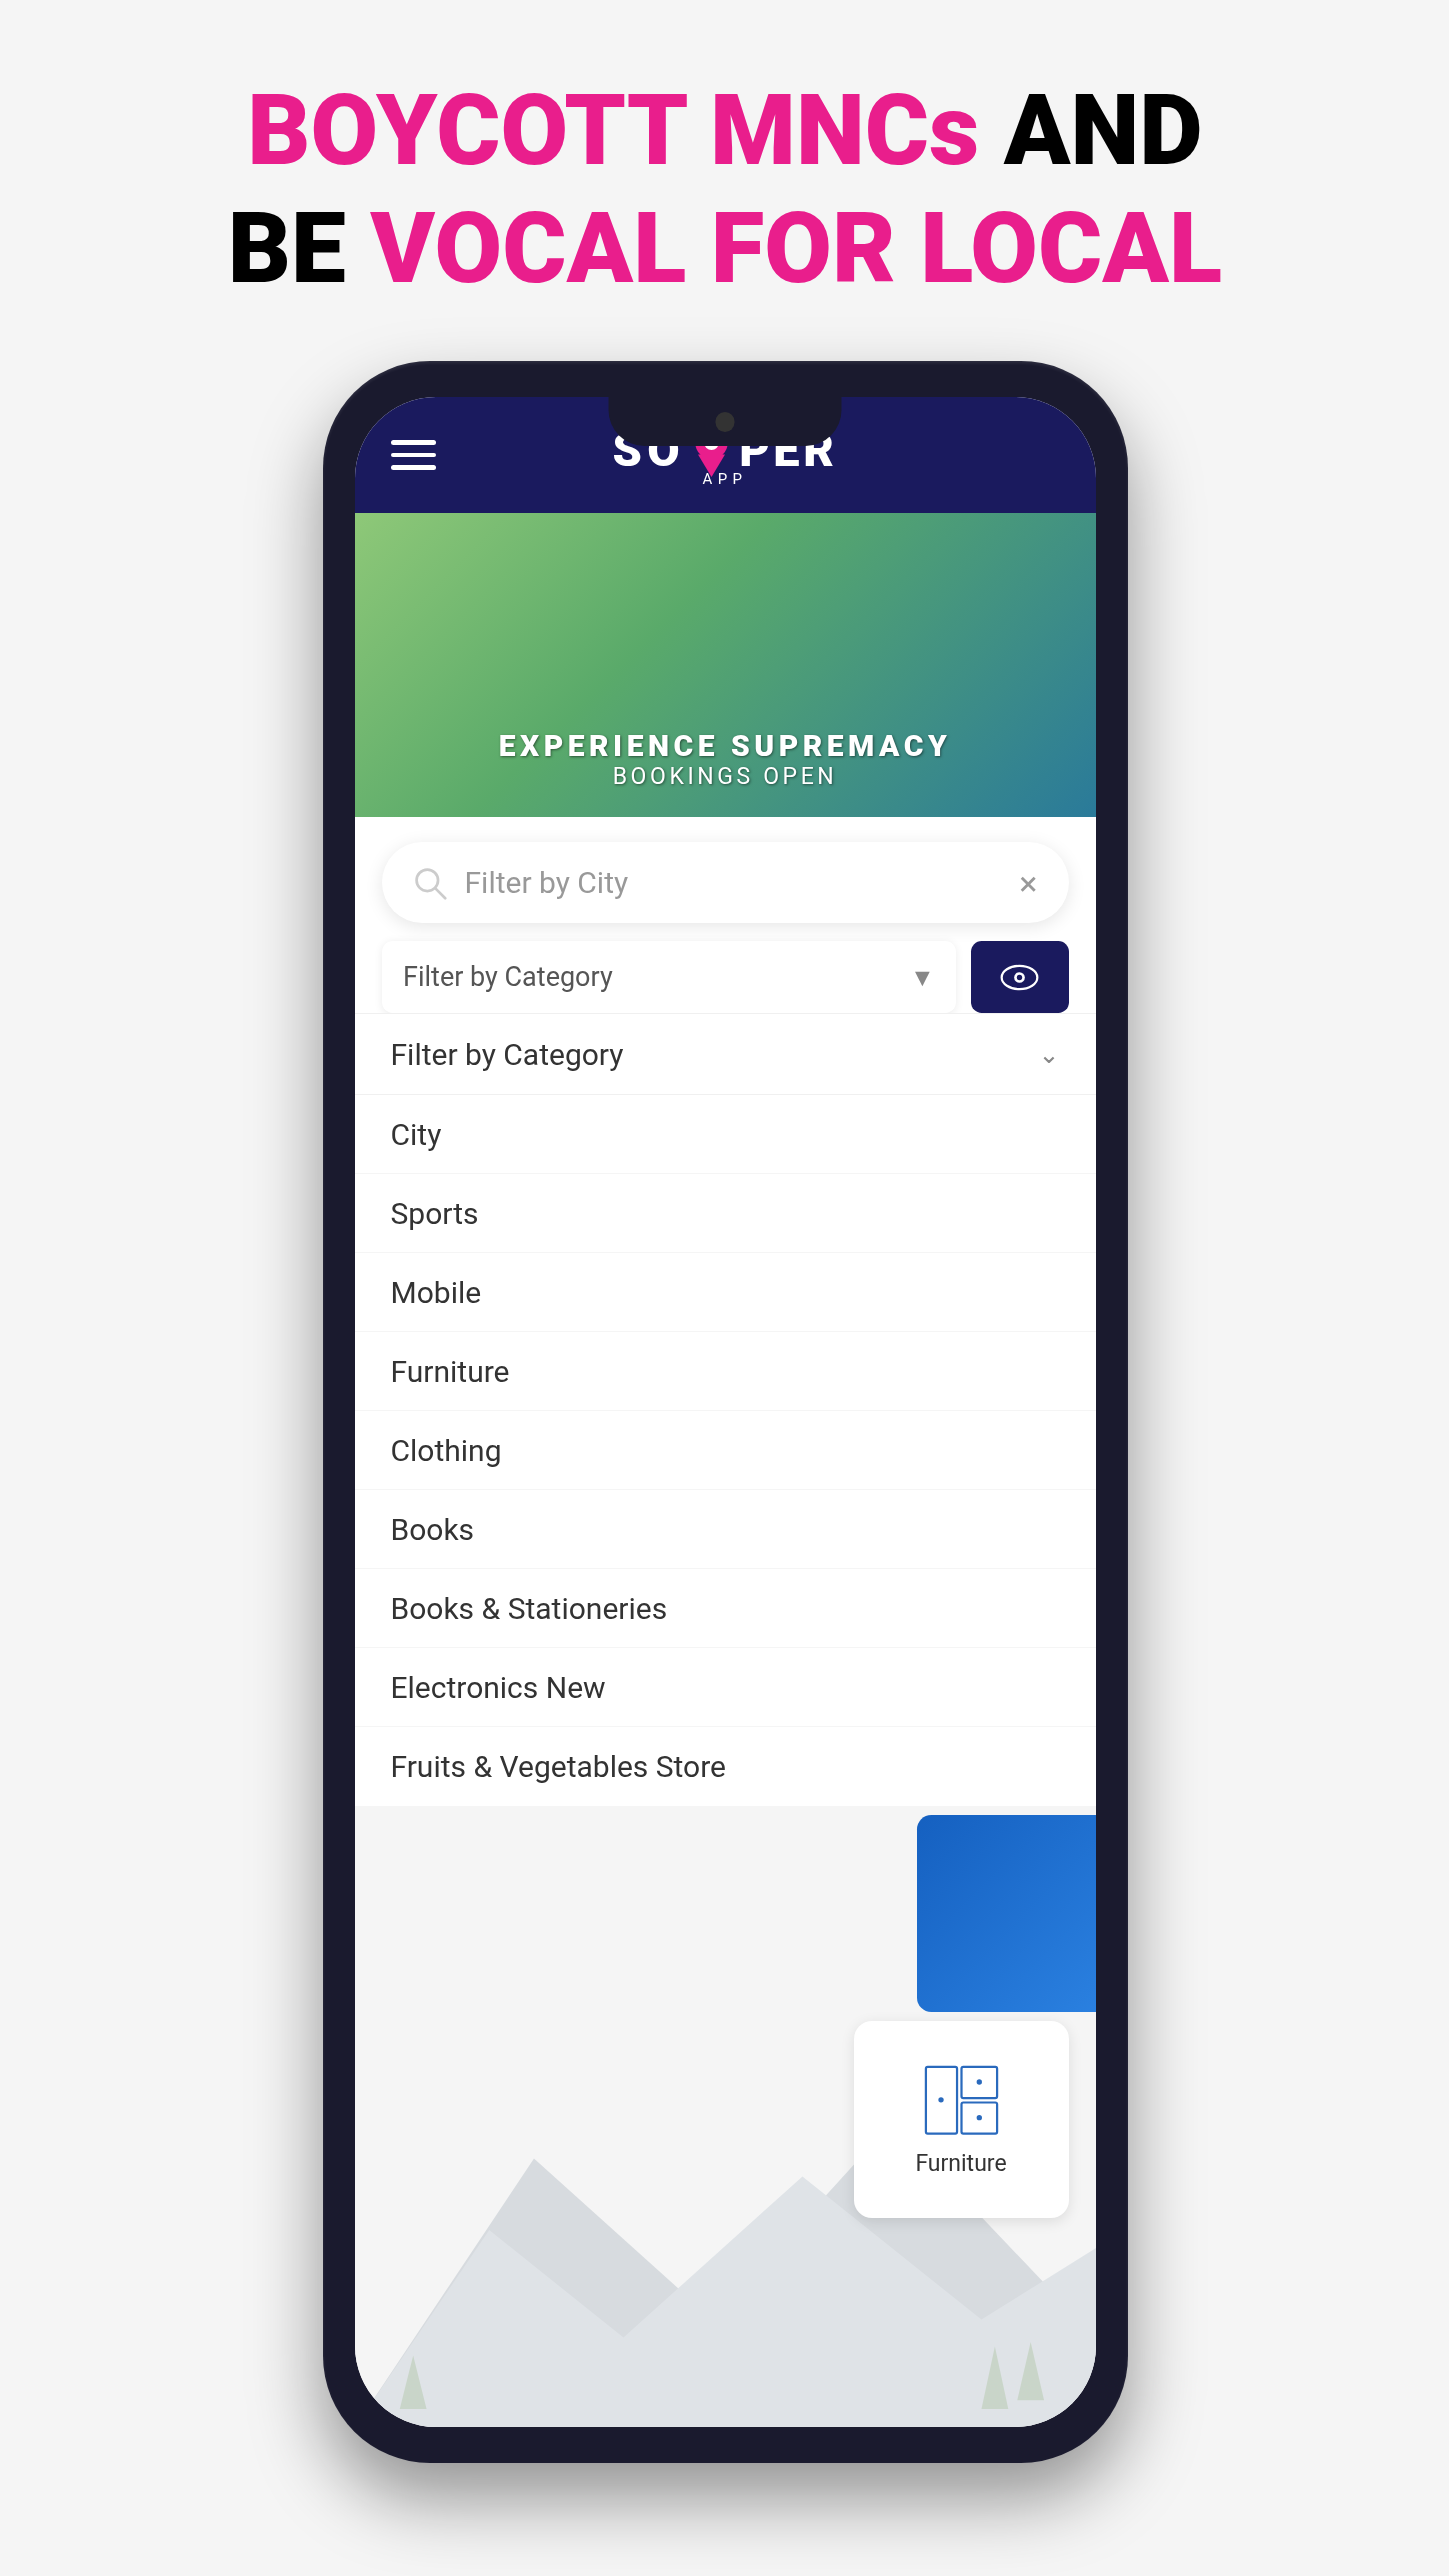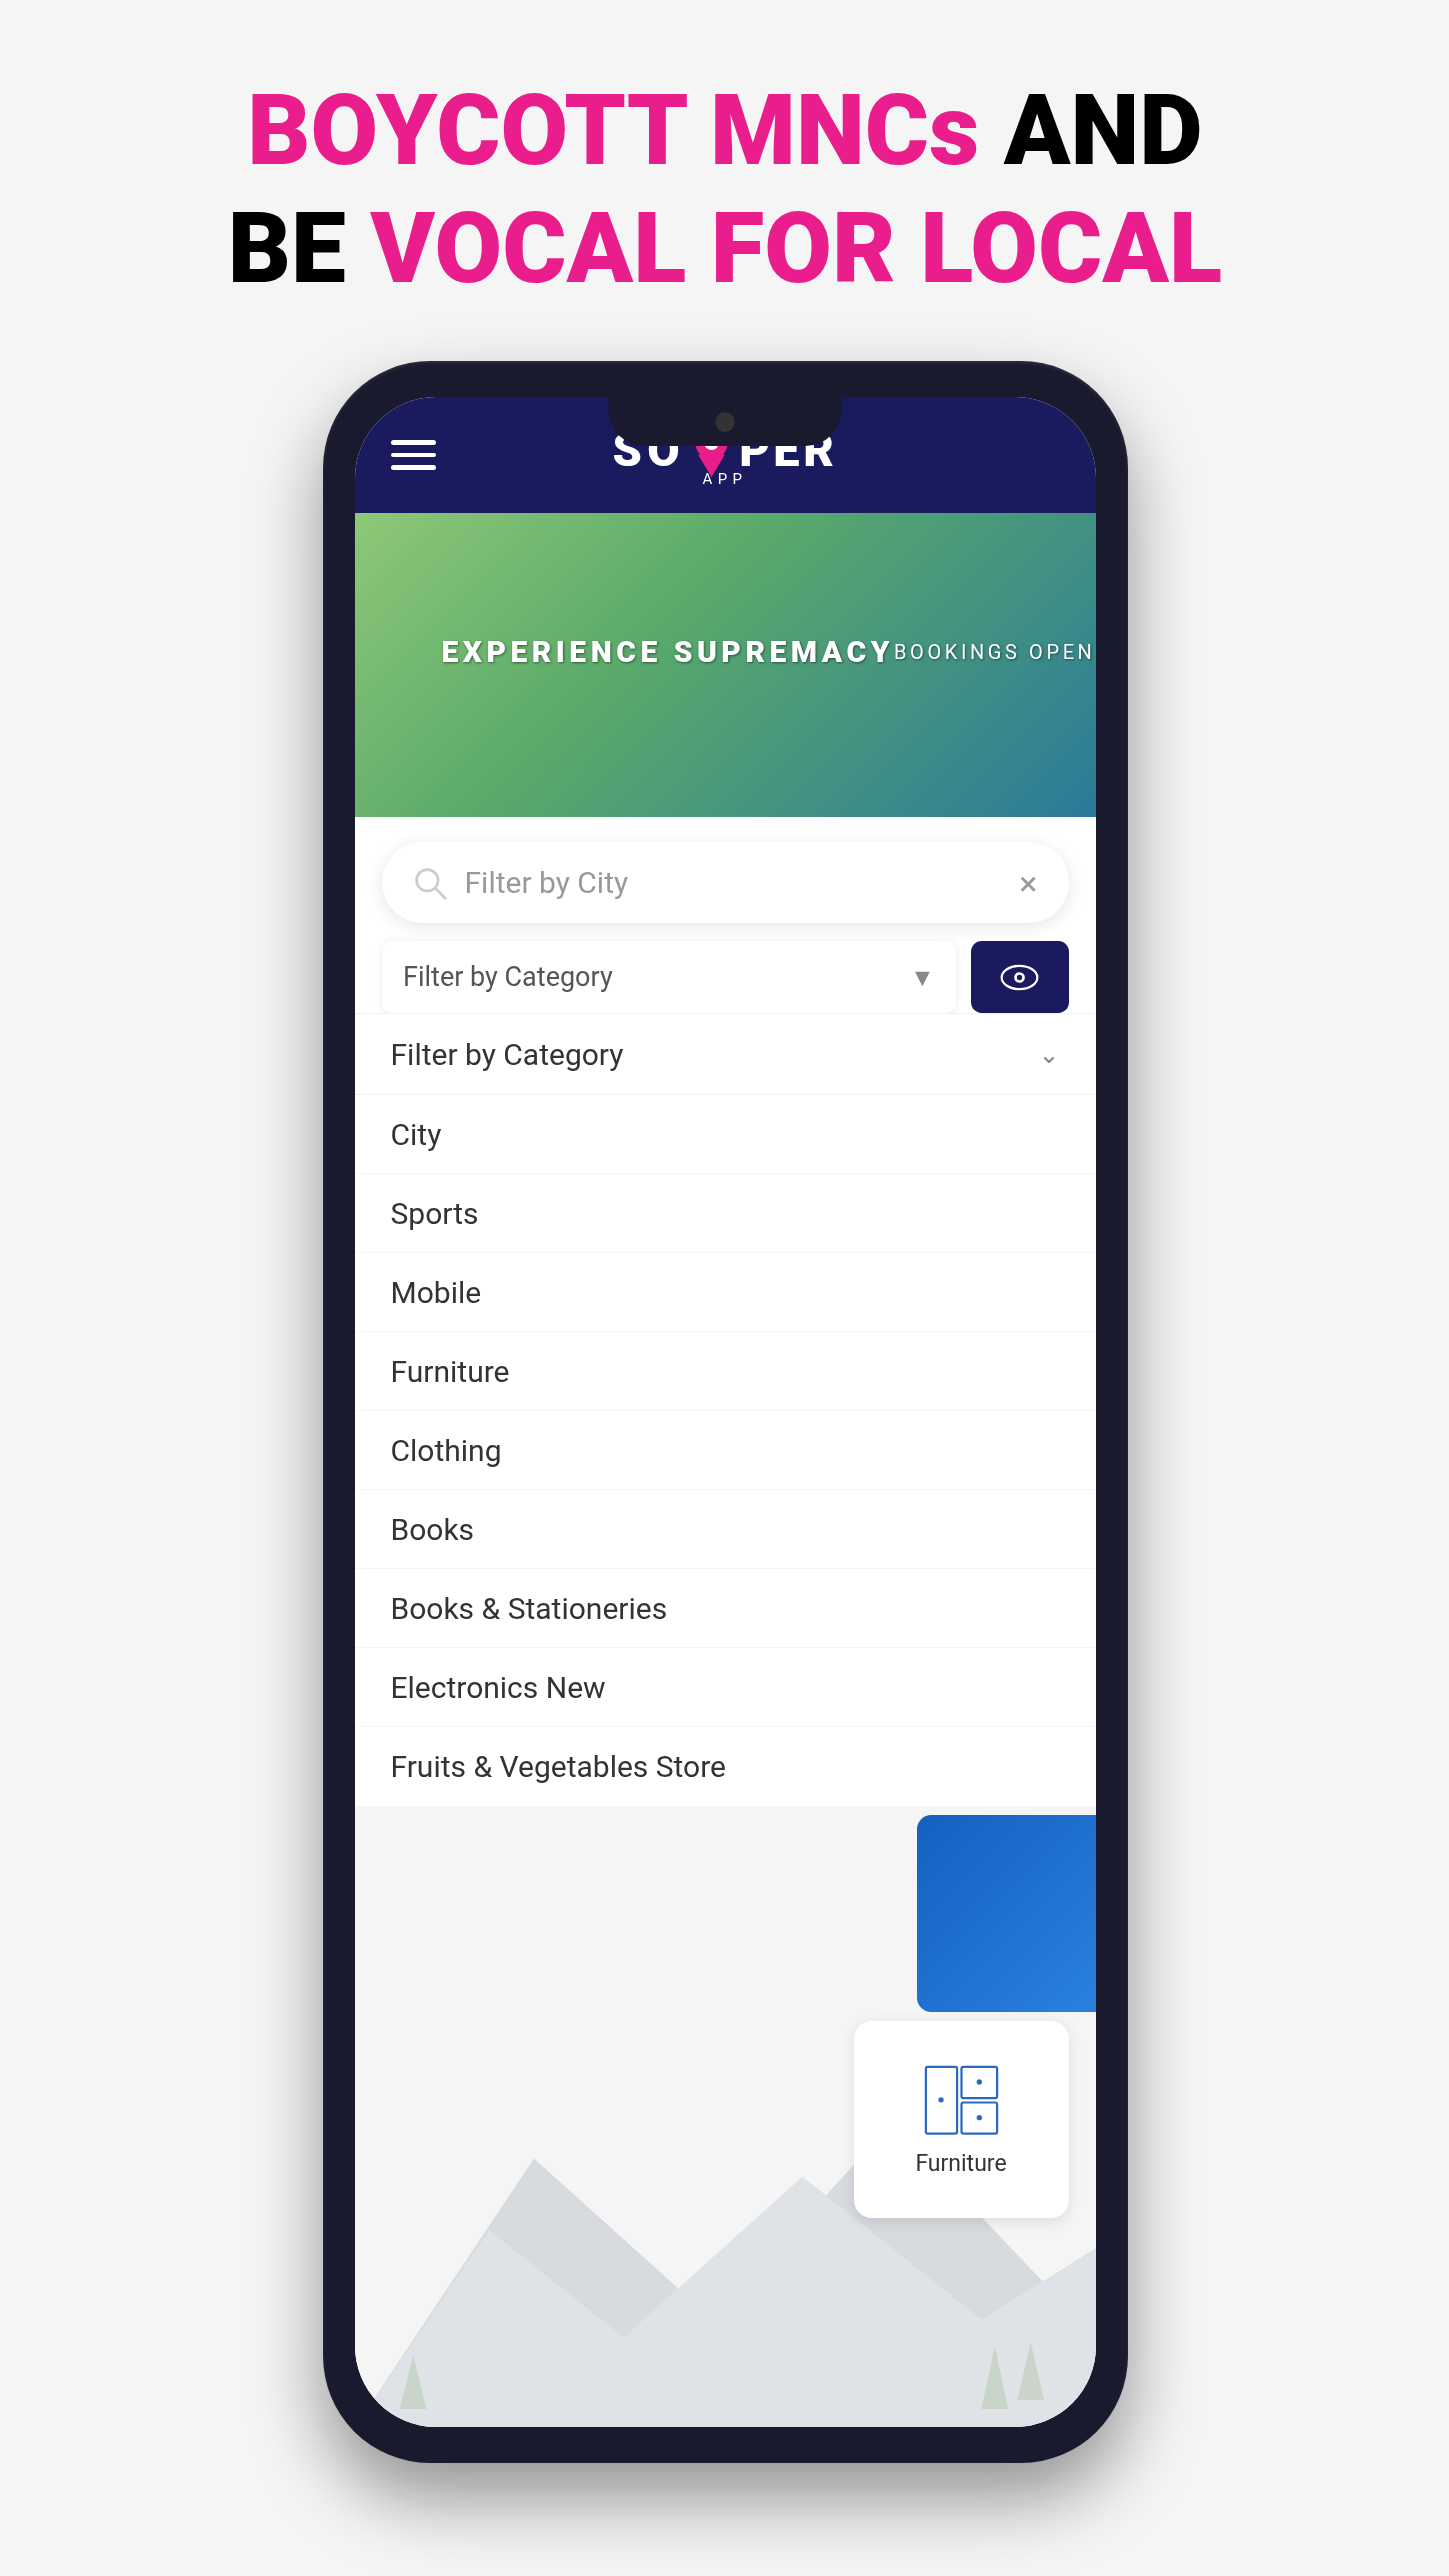--- a/index.html
+++ b/index.html
@@ -149,38 +149,38 @@
 
     
     .banner {
       width: 100%;
       height: 304px;
       background: linear-gradient(135deg, #e8f4f8 0%, #c8e8c0 50%, #b8d4e0 100%);
       flex-shrink: 0;
       position: relative;
       overflow: hidden;
       display: flex;
-      flex-direction: row;
+      flex-direction: column;
       align-items: center;
       justify-content: flex-end;
       padding-bottom: 27px;
     }
 
     .banner-text1 {
       color: white;
       font-size: 30px;
       font-weight: 900;
       letter-spacing: 4.5px;
       text-shadow: 0.9px 0.9px 2.7px rgba(0,0,0,0.5);
       z-index: 2;
     }
 
     .banner-text2 {
       color: white;
-      font-size: 20px;
+      font-size: 23px;
       font-weight: 400;
       letter-spacing: 3.6px;
       text-shadow: 0.9px 0.9px 2.7px rgba(0,0,0,0.5);
       z-index: 2;
     }
 
     
     .search-bar {
       margin: 25px 27px 0 27px;
       background: white;

